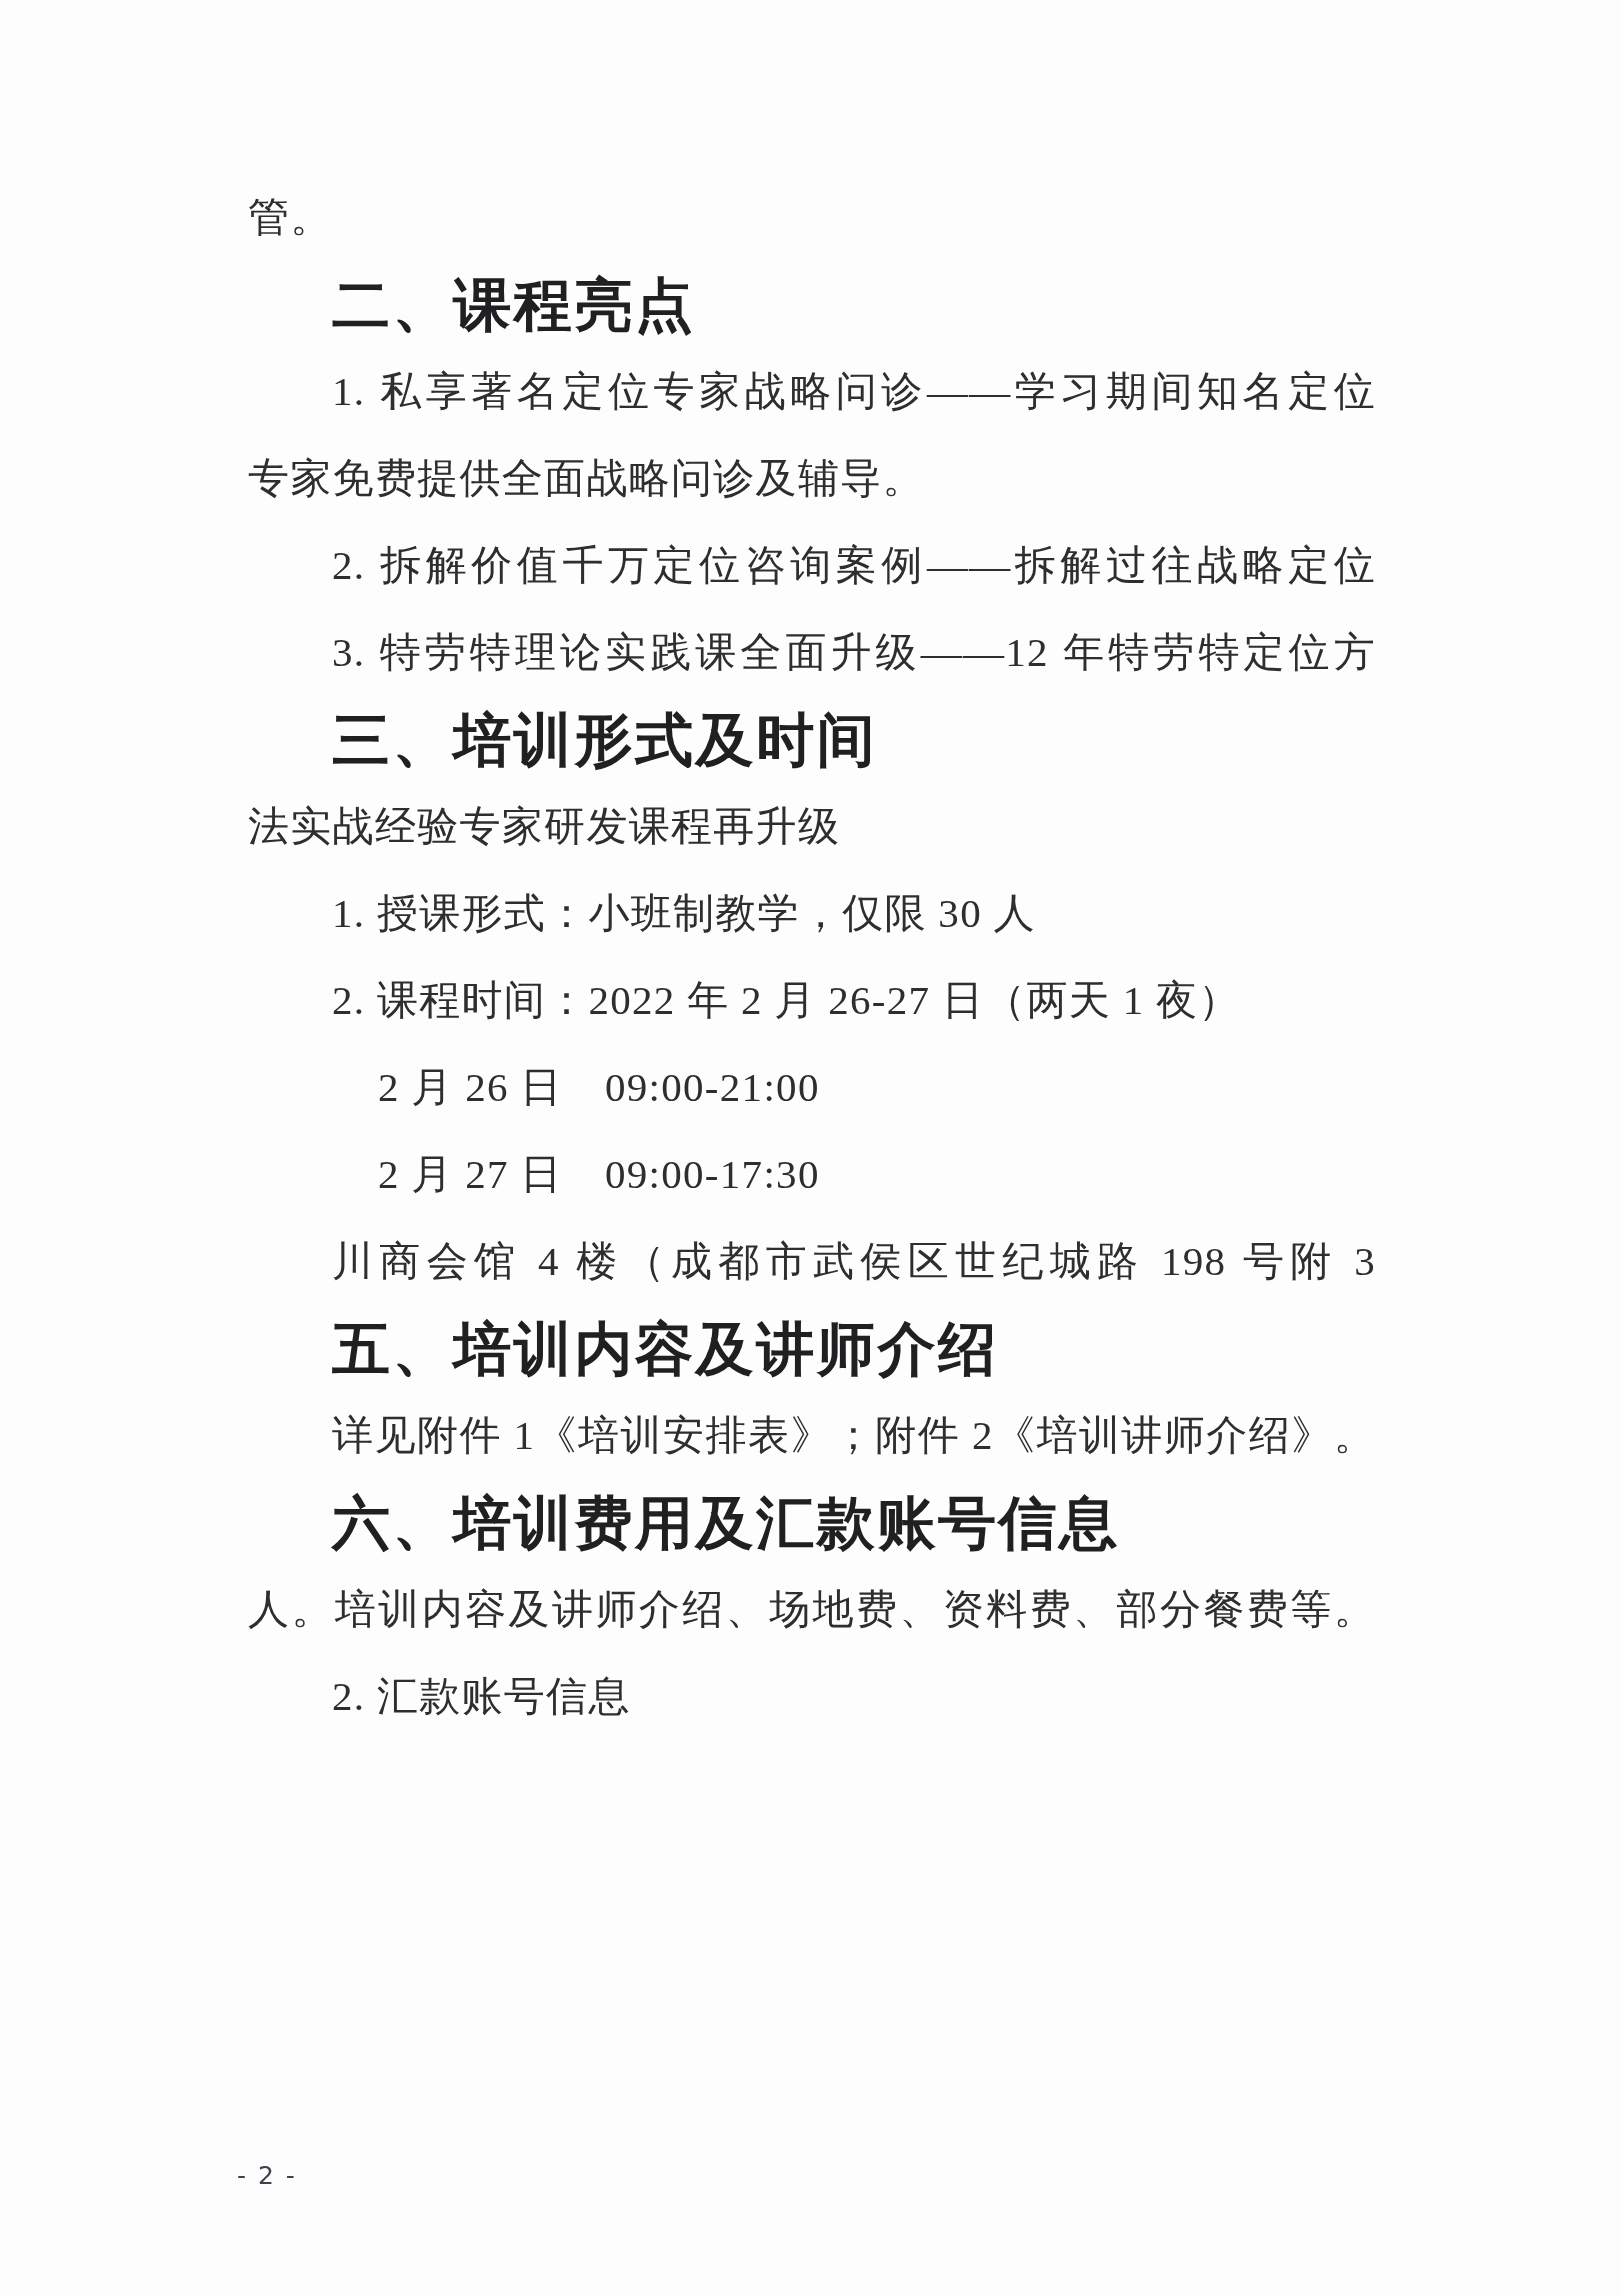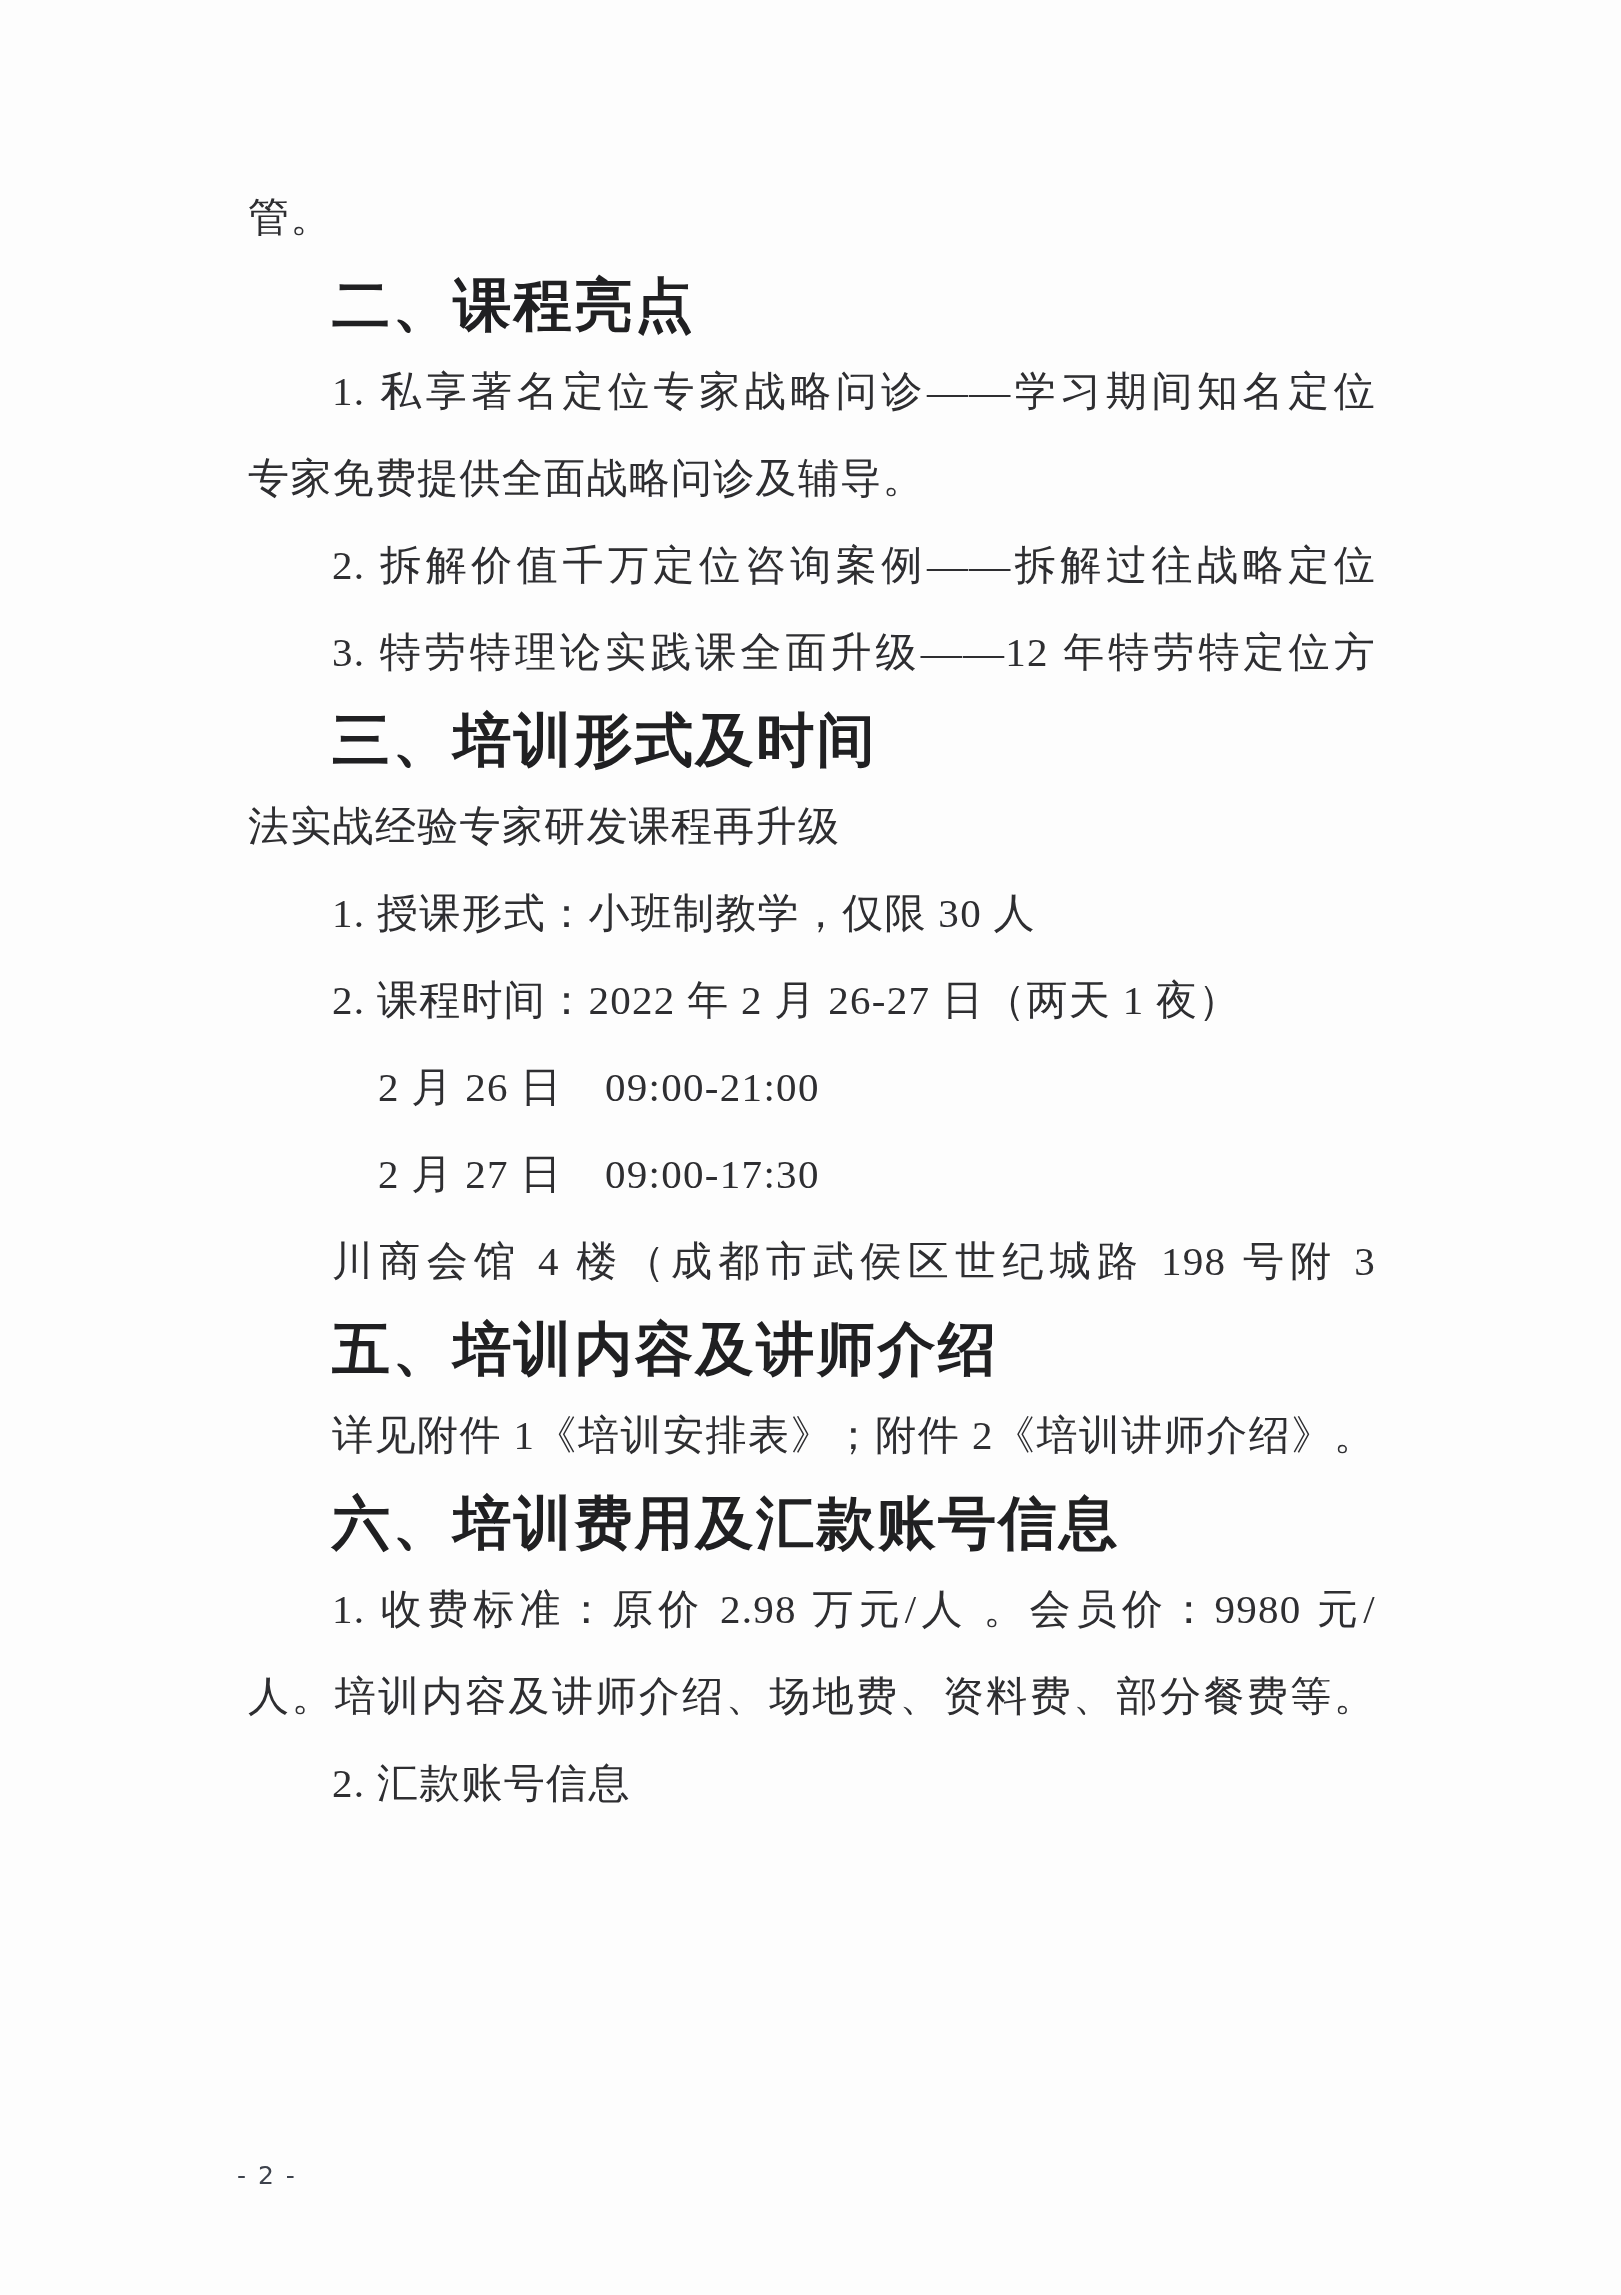--- a/index.html
+++ b/index.html
@@ -76,21 +76,20 @@
     <div class="line heading indent2">三、培训形式及时间</div>
     <div class="line">法实战经验专家研发课程再升级</div>
     <div class="line indent2">1. 授课形式：小班制教学，仅限 30 人</div>
     <div class="line indent2">2. 课程时间：2022 年 2 月 26-27 日（两天 1 夜）</div>
     <div class="line indent3">2 月 26 日　09:00-21:00</div>
     <div class="line indent3">2 月 27 日　09:00-17:30</div>
     <div class="line indent2 fill">川商会馆 4 楼（成都市武侯区世纪城路 198 号附 3 号）。</div>
     <div class="line heading indent2">五、培训内容及讲师介绍</div>
     <div class="line indent2 fill">详见附件 1《培训安排表》；附件 2《培训讲师介绍》。</div>
     <div class="line heading indent2">六、培训费用及汇款账号信息</div>
-    <div class="line indent2 fill">1. 收费标准：原价 2.98 万元/人 。会员价：9980 元/</div>
     <div class="line fill">人。培训内容及讲师介绍、场地费、资料费、部分餐费等。</div>
     <div class="line indent2">2. 汇款账号信息</div>
 
   </div>
 
   <div class="footer">- 2 -</div>
 </div>
 
 
 </body></html>

